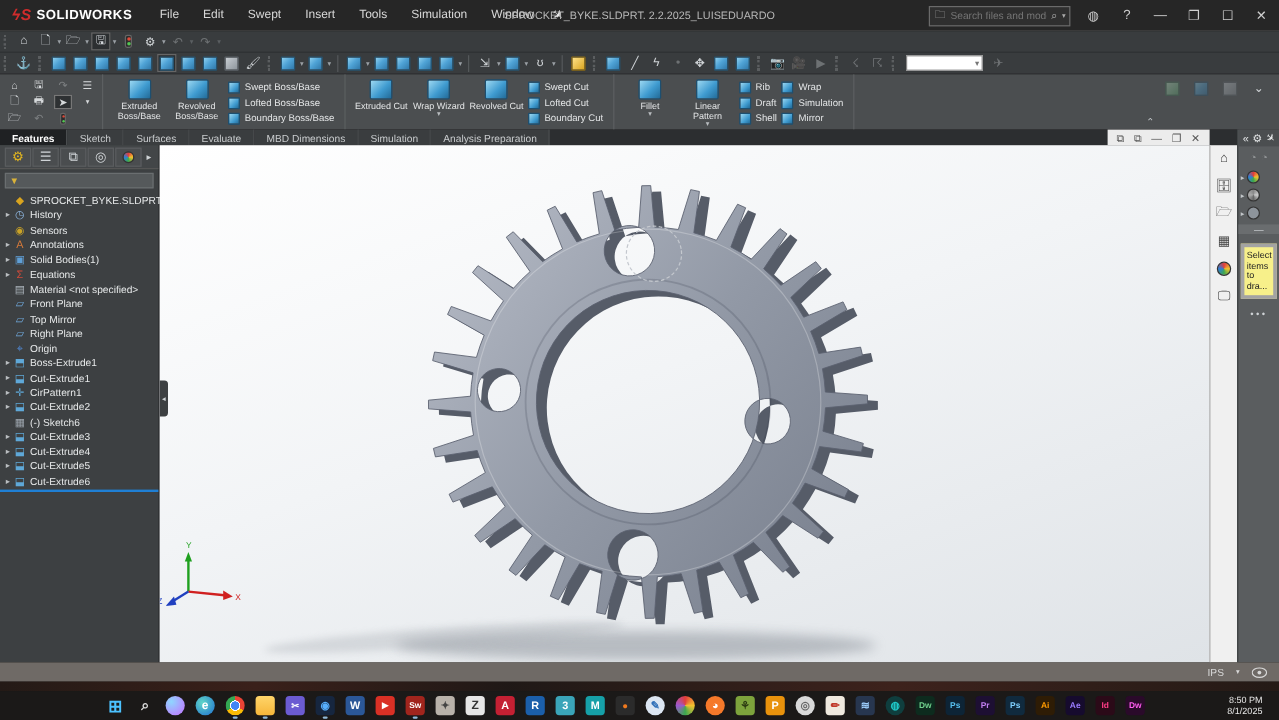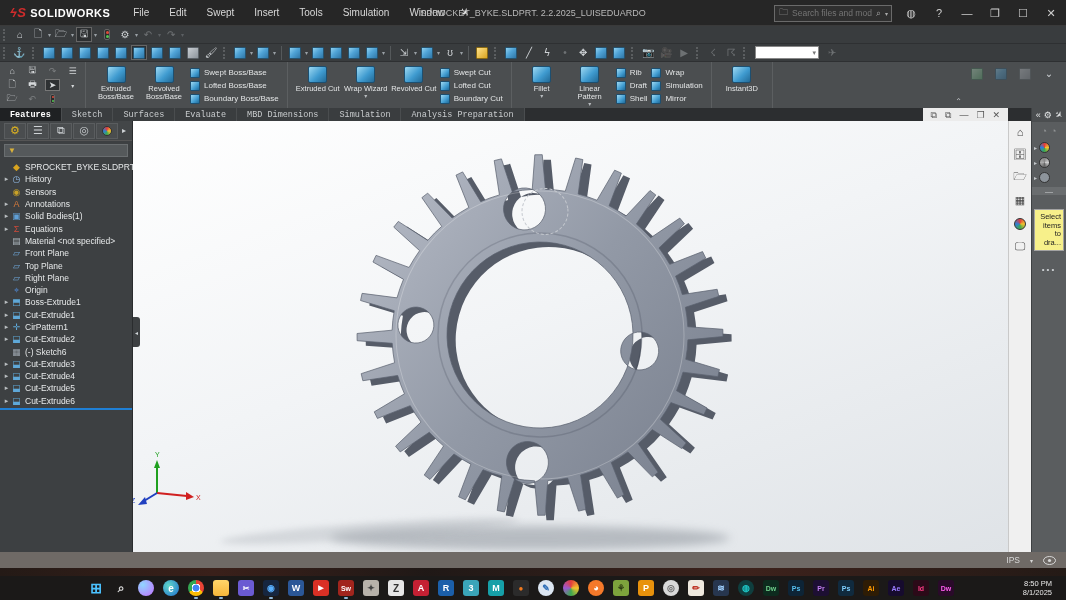--- a/index.html
+++ b/index.html
@@ -83,21 +83,21 @@
   #tabstrip { position:absolute; top:121px; left:1008px; width:23px; height:431px; background:#f0f0f0; border-left:1px solid #c9c9c9; display:flex; flex-direction:column; align-items:center; padding-top:2px; gap:6px;}
   #tabstrip .pt { width:17px; height:17px; display:flex; align-items:center; justify-content:center; font-size:11px; color:#444; }
   #taskpane { position:absolute; top:108px; left:1031px; width:35px; height:444px; background:#5a5d5f; border-left:1px solid #3e4143; }
   #tp-head { height:14px; display:flex; align-items:center; justify-content:center; gap:3px; color:#e2e4e5; font-size:9px; background:#4b4e50;}
   #tp-nav { display:flex; justify-content:center; gap:4px; padding:4px 0; opacity:.4; color:#dfe1e2; font-size:9px;}
   .tp-row { display:flex; align-items:center; gap:2px; padding:2px 2px; color:#d8dadb; font-size:7px;}
   .tp-row .arr { font-size:6px; color:#c2c6c9;}
   .tp-ball { width:11px; height:11px; border-radius:50%; background:conic-gradient(#e23c3c,#f2c32e,#3ca84f,#2f7fd6,#e23c3c); border:1px solid #333;}
   .tp-ball.dark { background:conic-gradient(#888,#ccc,#666,#aaa,#888); }
   #tp-div { height:8px; display:flex; align-items:center; justify-content:center; color:#cfd3d6; font-size:8px; background:#6a6d6f; margin:2px 0;}
-  #tp-note { margin:14px 2px; background:#f7f08a; border:1px solid #a3a3a3; color:#222; font-size:7.5px; line-height:8.5px; padding:3px 2px; text-align:right;}
+  #tp-note { margin:8px 2px; background:#f7f08a; border:3px solid #a3a3a3; color:#222; font-size:7.5px; line-height:8.5px; padding:3px 2px; text-align:left;}
   #tp-dots { text-align:center; color:#cfd3d6; font-size:8px; letter-spacing:2px;}
 
   
   #statusbar { position:absolute; top:552px; left:0; width:1066px; height:16px; background:#6f6a66; display:flex; align-items:center; }
   #status-edition { background:#a9a9a9; color:#1d1d1d; font-size:9px; padding:1px 8px 1px 4px; height:13px; display:flex; align-items:center; margin-top:0; }
   #status-right { margin-left:auto; display:flex; align-items:center; gap:10px; padding-right:10px; color:#d8d8d8; font-size:8.5px;}
 
   
   #wallstrip { position:absolute; top:568px; left:0; width:1066px; height:8px;
     background:linear-gradient(90deg,#241a16,#3a201a 20%,#24181580 40%,#3d221c 70%,#241a16); }
@@ -374,44 +374,38 @@
             <div class="stackitem">
               <span class="scube"></span>
               <span>Simulation</span>
             </div>
             <div class="stackitem">
               <span class="scube"></span>
               <span>Mirror</span>
             </div>
           </div>
         </div>
-        <div class="rgroup">
-          <div class="bigbtn">
-            <div class="bigcube"></div>
-            <div class="blabel">Instant3D</div>
-          </div>
-        </div>
       </div>
     <div id="ribbon-right">
       <div class="tbtn ghost">
           <span class="cube" style="background:linear-gradient(135deg,#bfe8c8,#5aa86f);border-color:#3c7050;"></span>
         </div>
       <div class="tbtn ghost">
           <span class="cube"></span>
         </div>
       <div class="tbtn ghost">
           <span class="cube gray"></span>
         </div>
       <div class="tbtn" style="color:#cfd3d6;">⌄</div>
     </div>
     <div id="ribbon-collapse">⌃</div>
   </div>
 
   <div id="tabrow">
-    <div id="cmtabs" style="display:flex;font-family:Liberation Mono, monospace;">
+    <div id="cmtabs" style="display:flex;">
         <div class="cmtab active">Features</div>
         <div class="cmtab">Sketch</div>
         <div class="cmtab">Surfaces</div>
         <div class="cmtab">Evaluate</div>
         <div class="cmtab">MBD Dimensions</div>
         <div class="cmtab">Simulation</div>
         <div class="cmtab">Analysis Preparation</div>
       </div>
     <div id="docwin-controls">
       <span>⧉</span>
@@ -473,21 +467,21 @@
           <span>Material &lt;not specified&gt;</span>
         </div>
         <div class="trow">
           <span class="arr"></span>
           <span class="tic" style="color: rgb(111, 168, 220);">▱</span>
           <span>Front Plane</span>
         </div>
         <div class="trow">
           <span class="arr"></span>
           <span class="tic" style="color: rgb(111, 168, 220);">▱</span>
-          <span>Top Plane</span>
+          <span>Top Mirror</span>
         </div>
         <div class="trow">
           <span class="arr"></span>
           <span class="tic" style="color: rgb(111, 168, 220);">▱</span>
           <span>Right Plane</span>
         </div>
         <div class="trow">
           <span class="arr"></span>
           <span class="tic" style="color: rgb(79, 132, 204);">⌖</span>
           <span>Origin</span>

